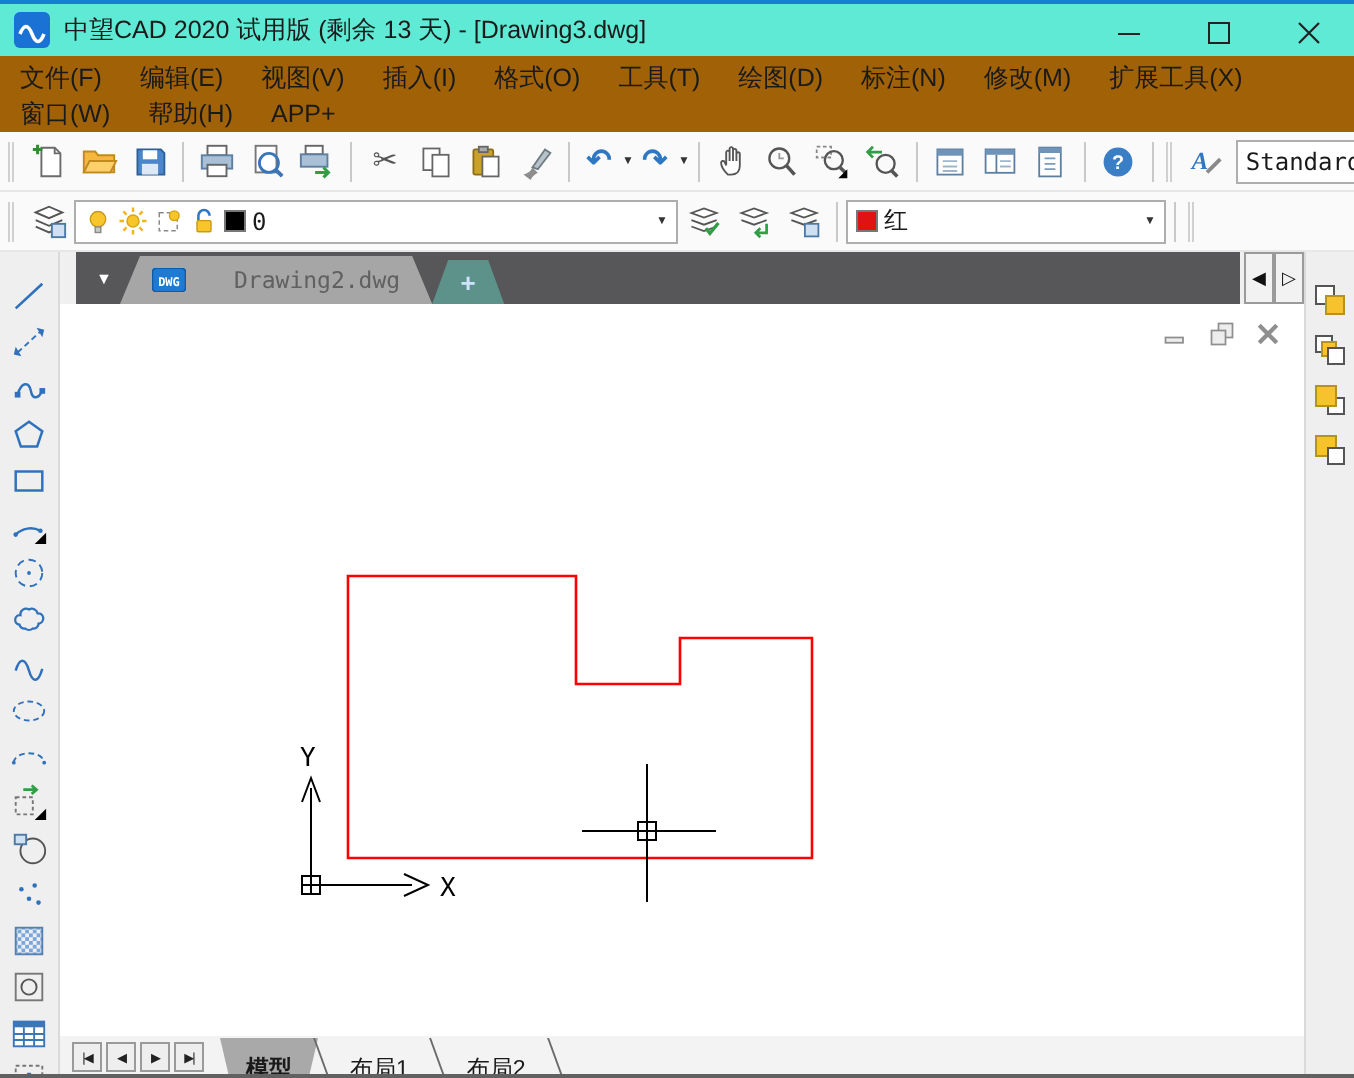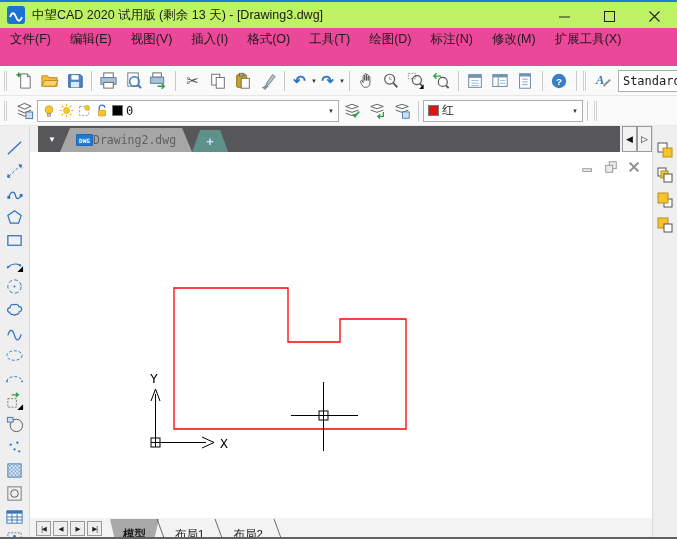--- a/index.html
+++ b/index.html
@@ -3,28 +3,28 @@
 <meta charset="utf-8">
 <style>
   *{margin:0;padding:0;box-sizing:border-box}
   html,body{width:677px;height:539px;overflow:hidden}
   body{position:relative;font-family:"Liberation Sans",sans-serif;background:#f0f0f0;
        border-bottom:2px solid #616161;color:#1a1a1a}
   .abs{position:absolute}
   svg{display:block}
 
   
-  #titlebar{top:0;left:0;width:677px;height:28px;background:#bef264;
+  #titlebar{top:0;left:0;width:677px;height:28px;background:#5eead4;
             border-top:2px solid #1580d2;display:flex;align-items:center;padding-left:7px}
   #titlebar .ttl{font-size:12.5px;margin-left:7px;white-space:nowrap}
   #wincontrols{position:absolute;right:0;top:3px;display:flex}
   .wbtn{width:45px;height:22px;display:flex;align-items:center;justify-content:center}
 
   
-  #menubar{top:28px;left:0;width:677px;height:39px;background:#ec4899;font-size:12.5px;
+  #menubar{top:28px;left:0;width:677px;height:39px;background:#a16207;font-size:12.5px;
            padding:2px 0 0 10px;border-bottom:1px solid #ececec}
   .mrow{display:flex;gap:19px;height:18px;align-items:center;white-space:nowrap}
   .mi{cursor:default}
 
   
   .tbar{left:0;width:677px;height:30px;background:#fafafa;display:flex;align-items:center;
         padding-left:2px;border-bottom:1px solid #e7e7e7;overflow:hidden}
   #tb1{top:66px}#tb2{top:96px}
   .grip{width:3px;height:20px;border-left:1px solid #d0d0d0;border-right:1px solid #d0d0d0;
         margin:0 5px 0 2px;flex:none}
@@ -43,21 +43,21 @@
   #ltCombo{flex:1;min-width:0;border-right:none;overflow:hidden}
   .swatch{width:11px;height:11px;border:1px solid #777;flex:none}
   .spring{flex:1}
   .ltline{width:52px;height:0;border-top:1.5px solid #111;flex:none}
 
   
   #tabbar{top:126px;left:30px;width:622px;height:26px;background:#f0f0f0;display:flex;align-items:stretch}
   #tabstrip{background:#57575a;flex:1;display:flex;align-items:flex-end;padding-left:6px;margin-left:8px}
   #tabmenu{width:16px;height:18px;align-self:center;color:#fff;font-size:8px;
            display:flex;align-items:center;justify-content:center}
-  .dtab{height:24px;display:flex;align-items:center;padding:0 16px;gap:0;white-space:nowrap;
+  .dtab{height:24px;display:flex;align-items:center;padding:0 16px;gap:24px;white-space:nowrap;
         clip-path:polygon(10px 0,calc(100% - 10px) 0,100% 100%,0 100%);
         font-family:"DejaVu Sans Mono",monospace;font-size:11.5px}
   .dtab.inactive{background:#a6a6a6;color:#606060}
   .dtab.active{background:#d9d9d9;color:#000;font-weight:bold}
   .dtab .x{font-weight:bold;font-size:12px;margin-left:8px;color:#111}
   #newtab{height:22px;width:36px;background:#5d928a;clip-path:polygon(8px 0,calc(100% - 8px) 0,100% 100%,0 100%);
           display:flex;align-items:center;justify-content:center;color:#cfe3ff;font-size:13px;font-weight:bold}
   #tabscroll{display:flex;align-items:stretch;margin-left:2px}
   .scbtn{width:15px;border:1px solid #9a9a9a;background:#f2f2f2;display:flex;align-items:center;
          justify-content:center;font-size:9px;color:#111}
@@ -121,20 +121,25 @@
     <span class="mi">编辑(E)</span>
     <span class="mi">视图(V)</span>
     <span class="mi">插入(I)</span>
     <span class="mi">格式(O)</span>
     <span class="mi">工具(T)</span>
     <span class="mi">绘图(D)</span>
     <span class="mi">标注(N)</span>
     <span class="mi">修改(M)</span>
     <span class="mi">扩展工具(X)</span>
   </div>
+  <div class="mrow">
+    <span class="mi">窗口(W)</span>
+    <span class="mi">帮助(H)</span>
+    <span class="mi">APP+</span>
+  </div>
 </div>
 
 <div id="tb1" class="tbar abs">
   <div class="grip"></div>
 
   <div class="tbtn">
     <svg width="19" height="19" viewBox="0 0 20 20">
       <path d="M6 3h7l3 3v12H6z" fill="#fff" stroke="#6b6b6b"></path>
         <path d="M13 3v3h3" fill="none" stroke="#6b6b6b"></path>
       <path d="M1.5 4h5M4 1.5v5" stroke="#2e8f2e" stroke-width="1.6"></path>

